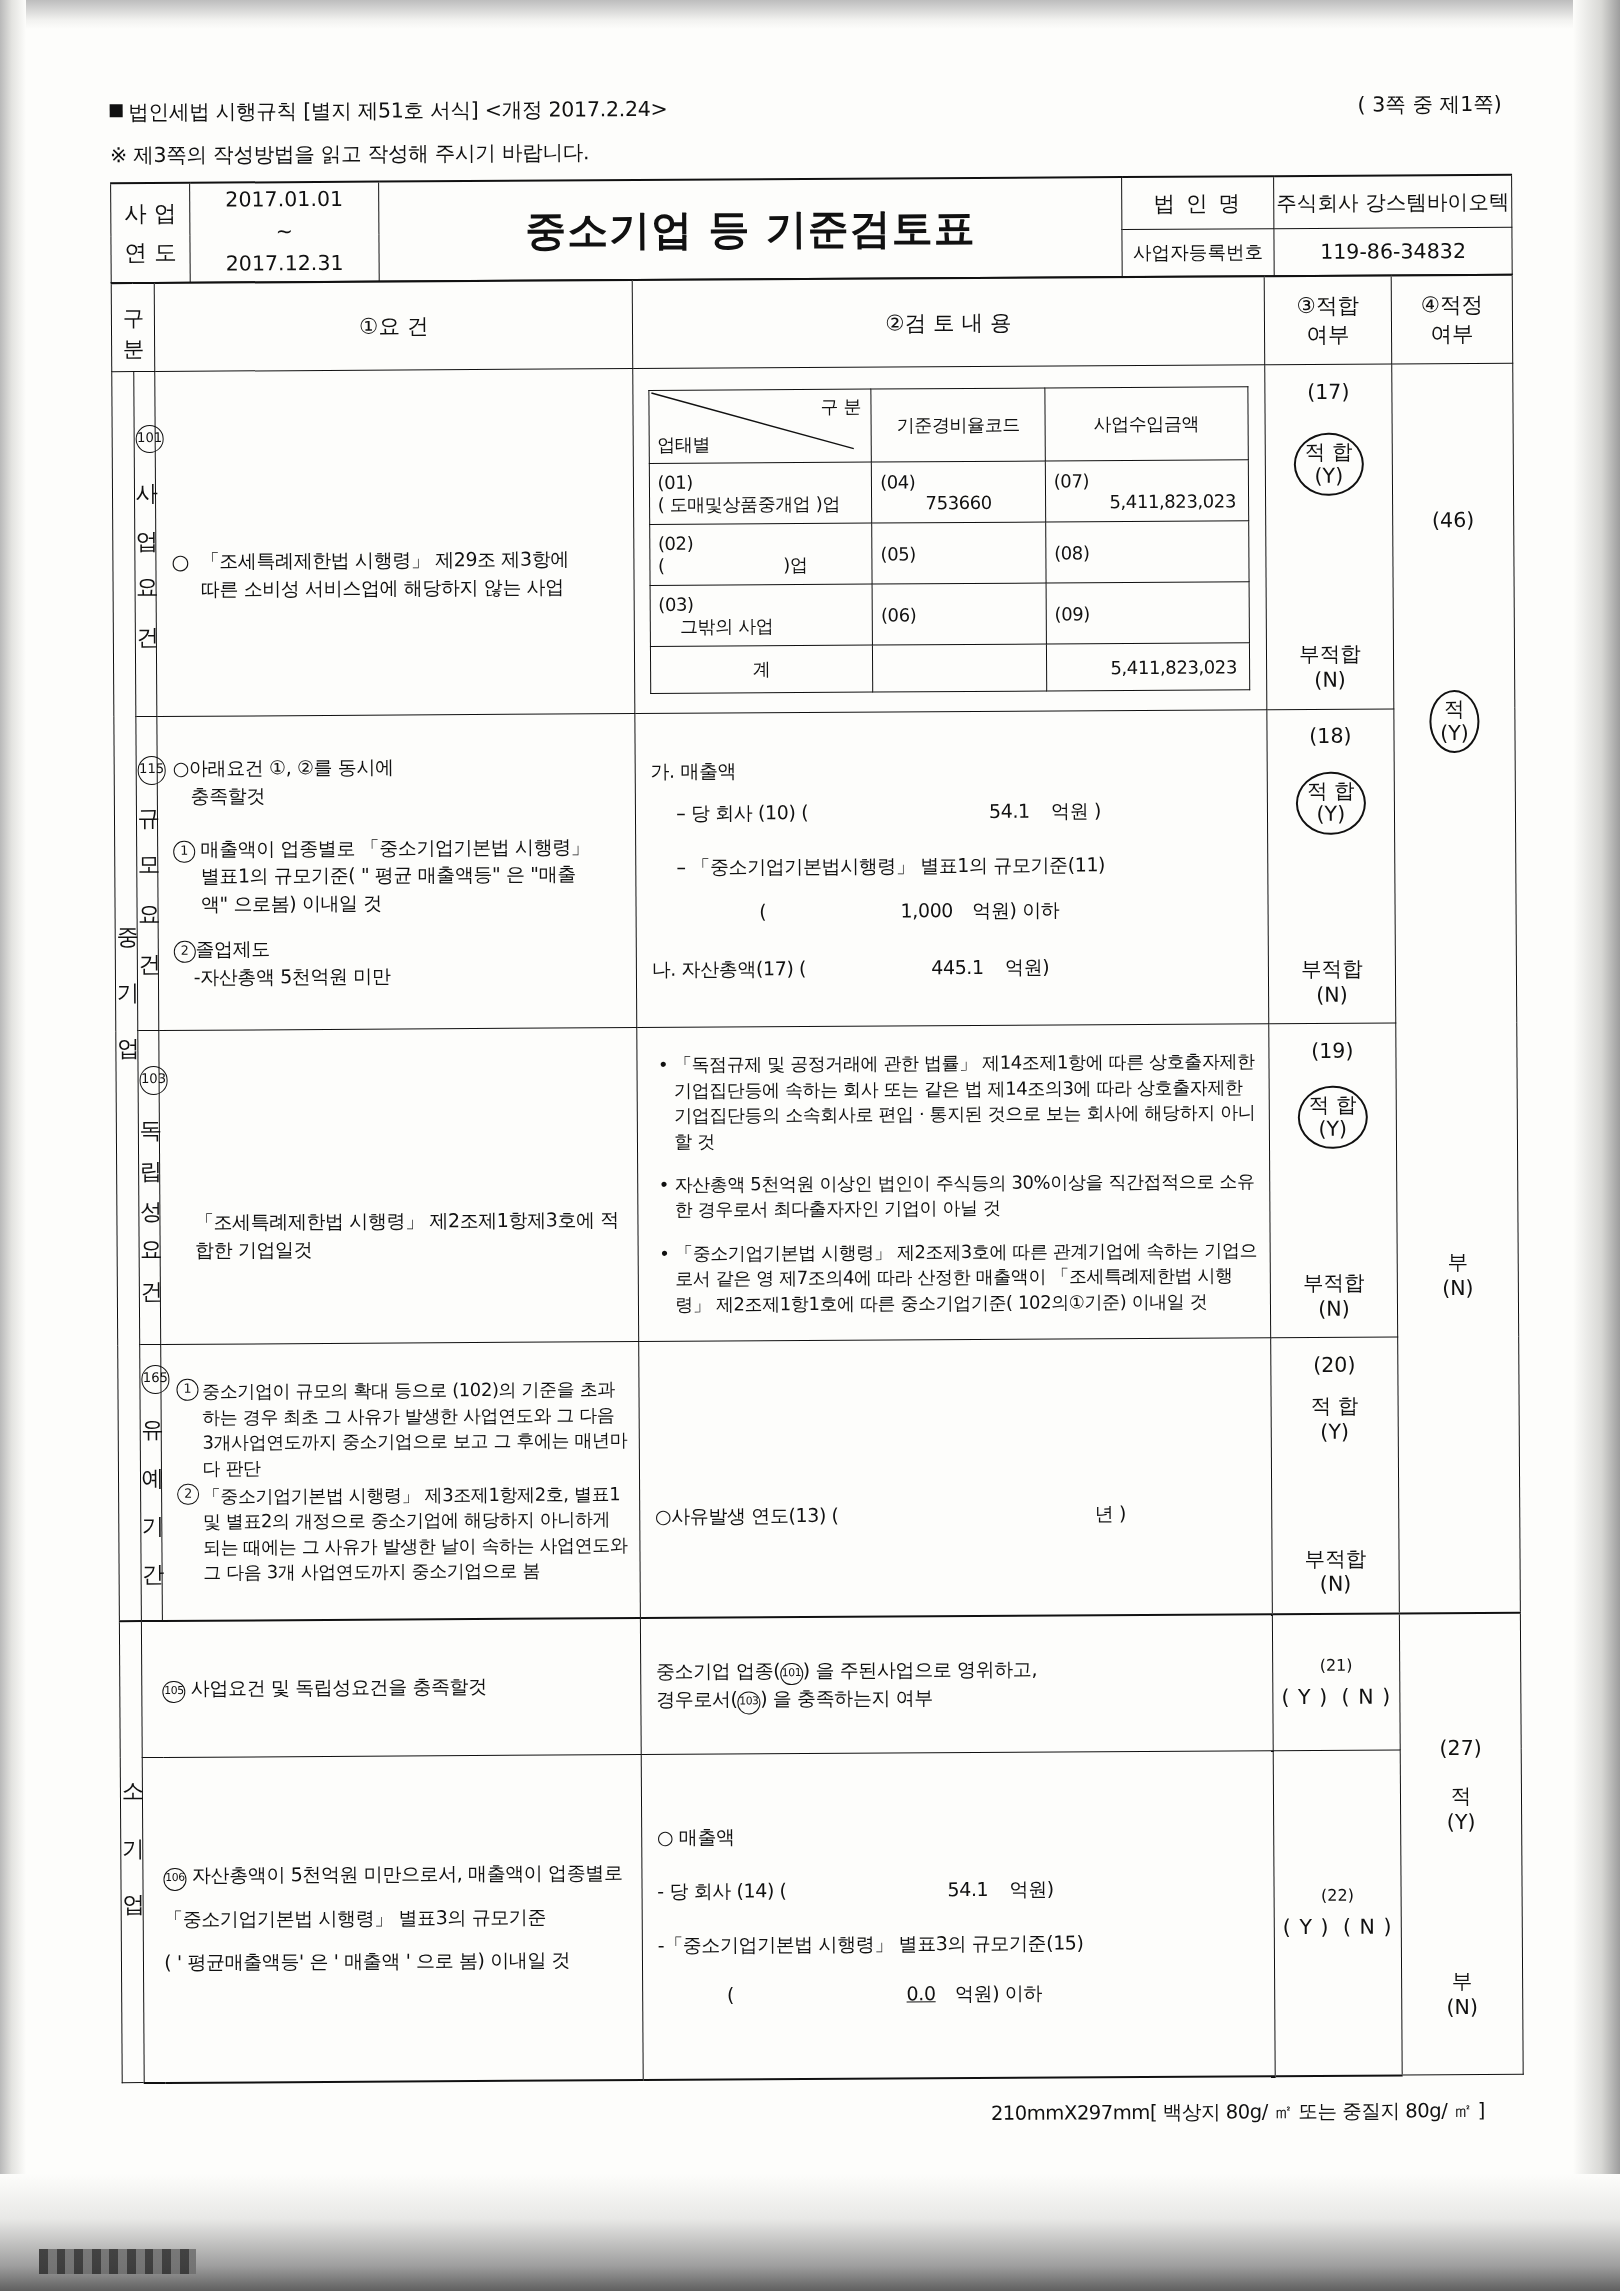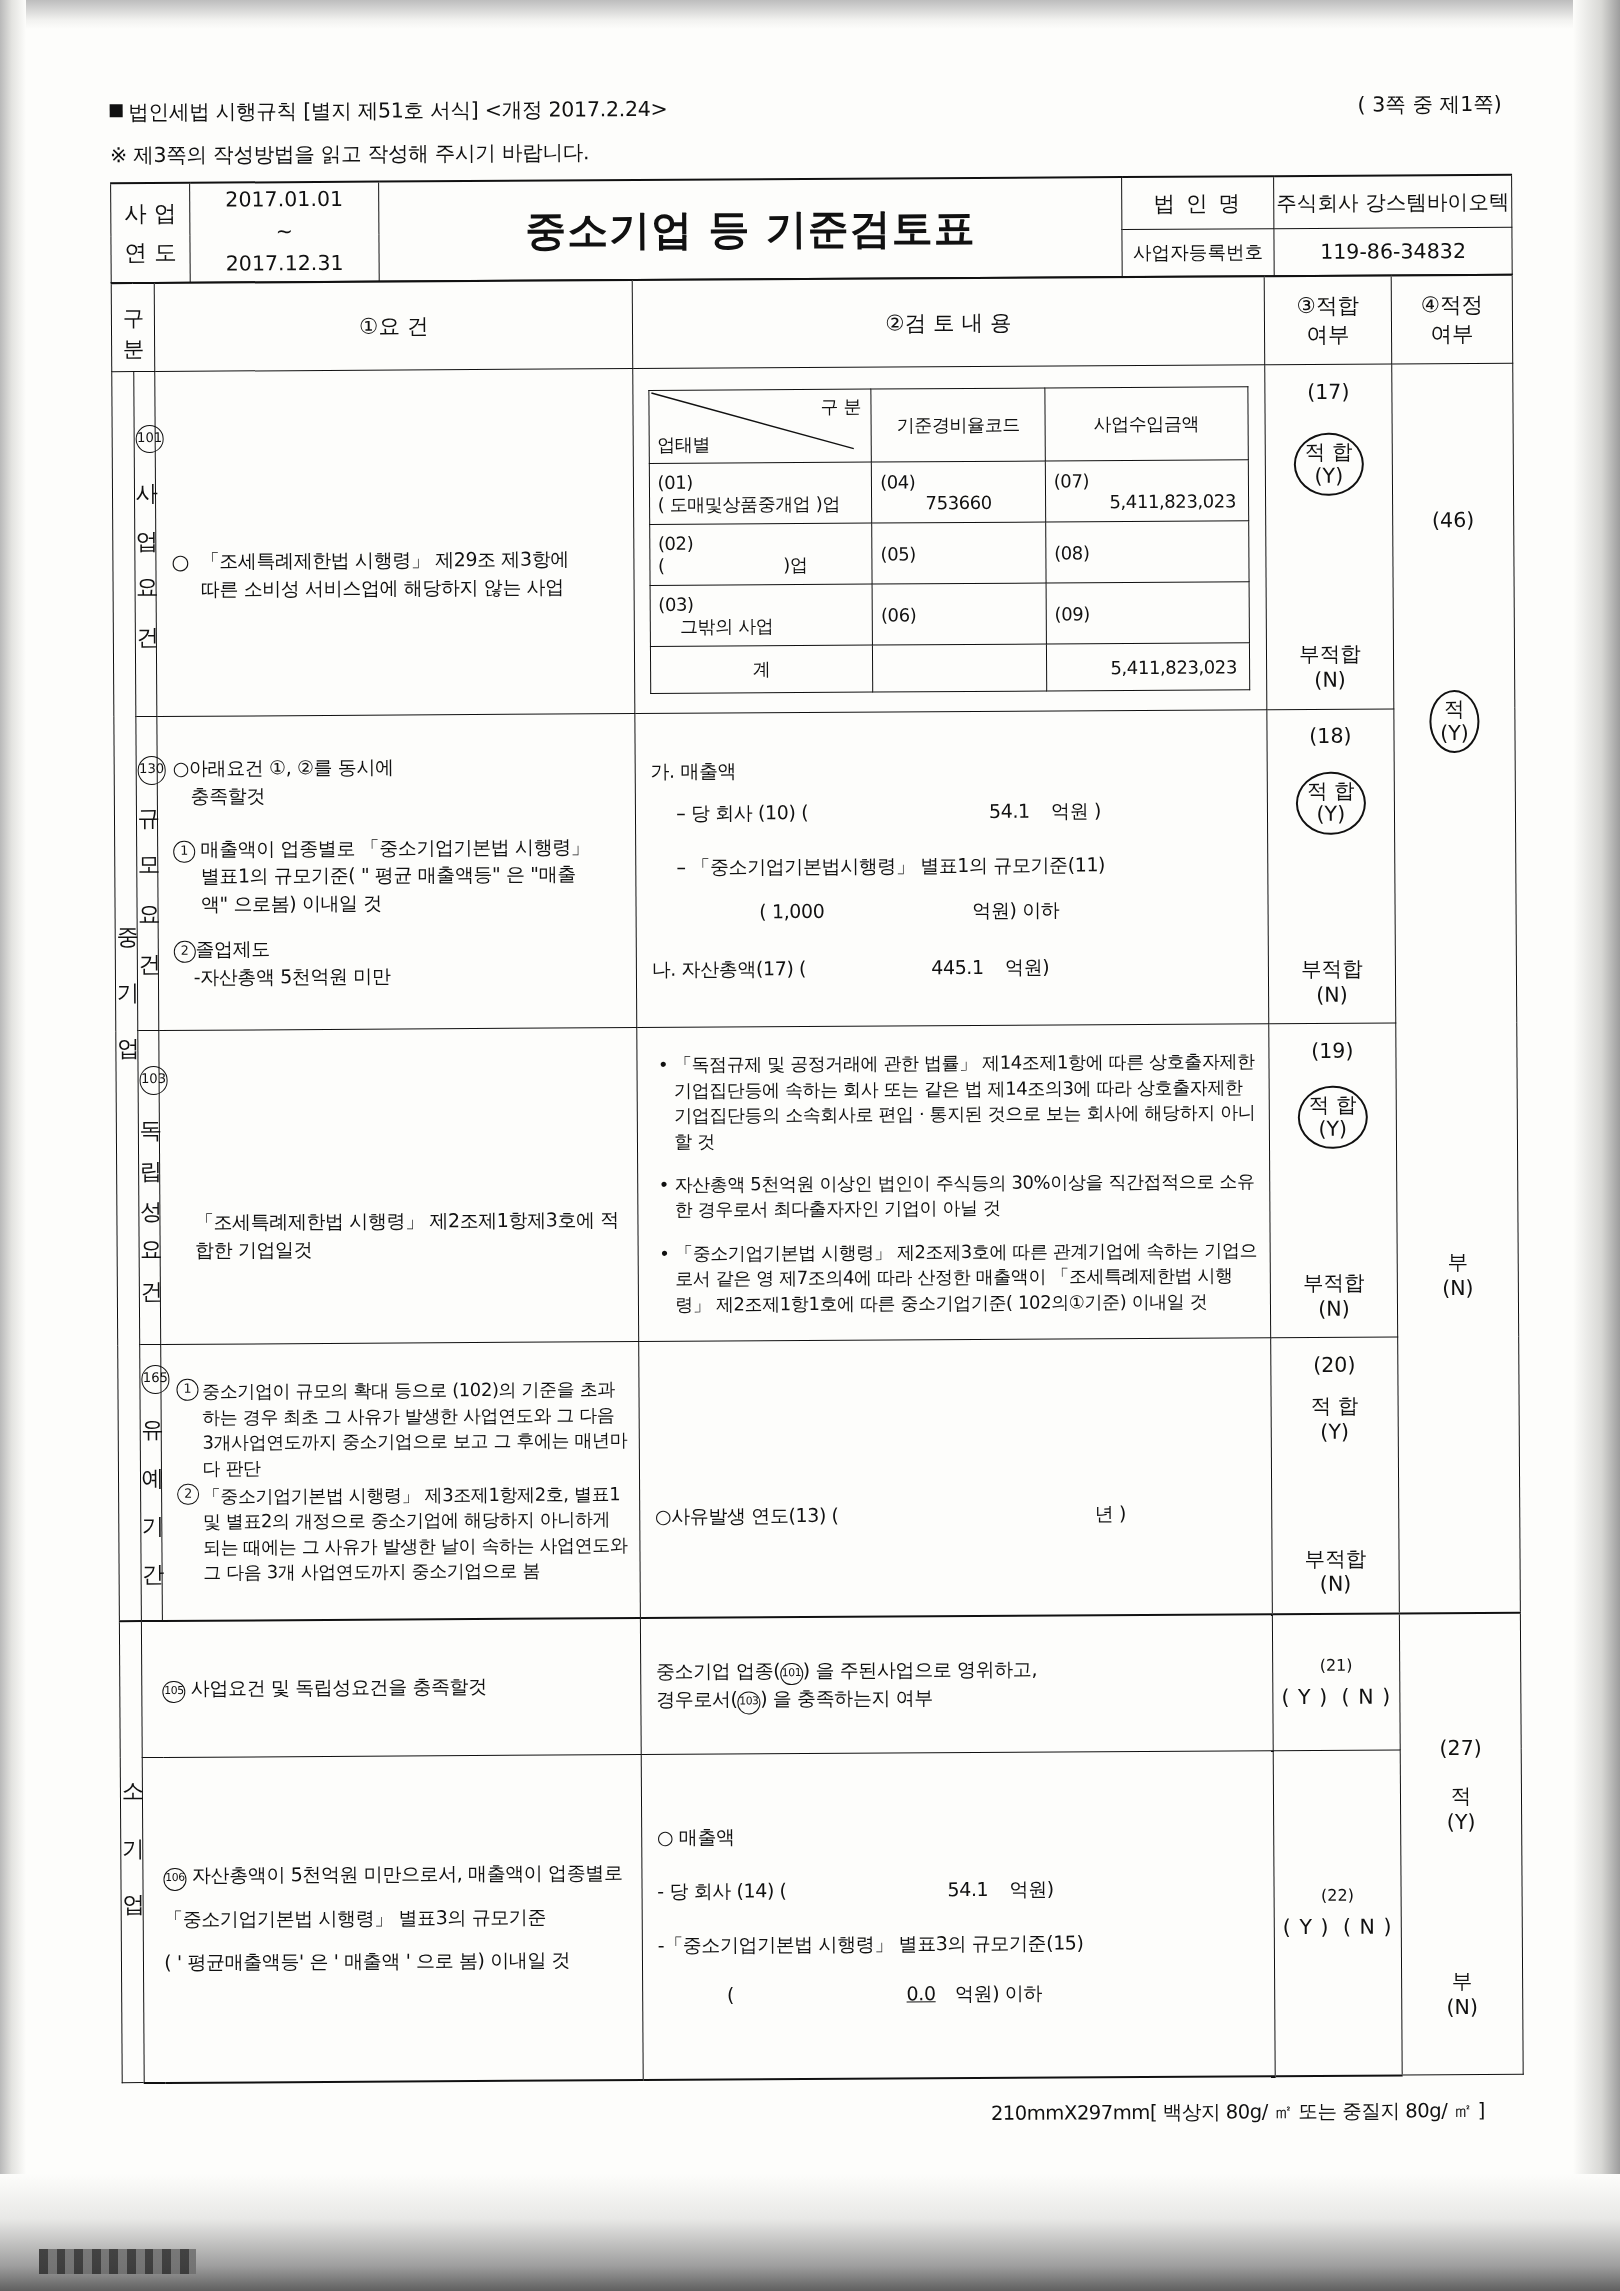--- a/index.html
+++ b/index.html
@@ -274,21 +274,21 @@
             <div class="bot" style="padding-bottom:167px;">
               <div>부</div>
               <div>(N)</div>
             </div>
           </div>
         </td>
       </tr>
 
       <tr>
         <td class="c-no">
-          <div class="circnum">130</div>
+          <div class="circnum">115</div>
           <div style="height:9.8px;"></div>
           <span class="vert-wide">규모요건</span>
         </td>
         <td class="c-req">
           <div class="reqbox">
             <div>
               <span>○</span><span>아래요건 ①,  ②를 동시에</span>
               <div style="padding-left:17.6px;">충족할것</div>
             </div>
             <div style="height:25.5px;"></div>
@@ -310,21 +310,21 @@
             <div style="padding-left:25.5px;">
               <span>– 당 회사 (10) (</span>
               <span style="display:inline-block;width:216px;text-align:right;">54.1</span>
               <span style="padding-left:15.7px;">억원 )</span>
             </div>
             <div style="height:25.5px;"></div>
             <div style="padding-left:25.5px;">– 「중소기업기본법시행령」 별표1의 규모기준(11)</div>
             <div style="height:15.7px;"></div>
             <div style="padding-left:108px;">
               <span>(</span>
-              <span style="display:inline-block;width:181px;">1,000</span>
+              <span style="display:inline-block;width:181px;text-align:right;">1,000</span>
               <span style="padding-left:13.7px;">억원) 이하</span>
             </div>
             <div style="height:29px;"></div>
             <div>
               <span>나. 자산총액(17)  (</span>
               <span style="display:inline-block;width:172px;text-align:right;">445.1</span>
               <span style="padding-left:15.7px;">억원)</span>
             </div>
           </div>
         </td>

